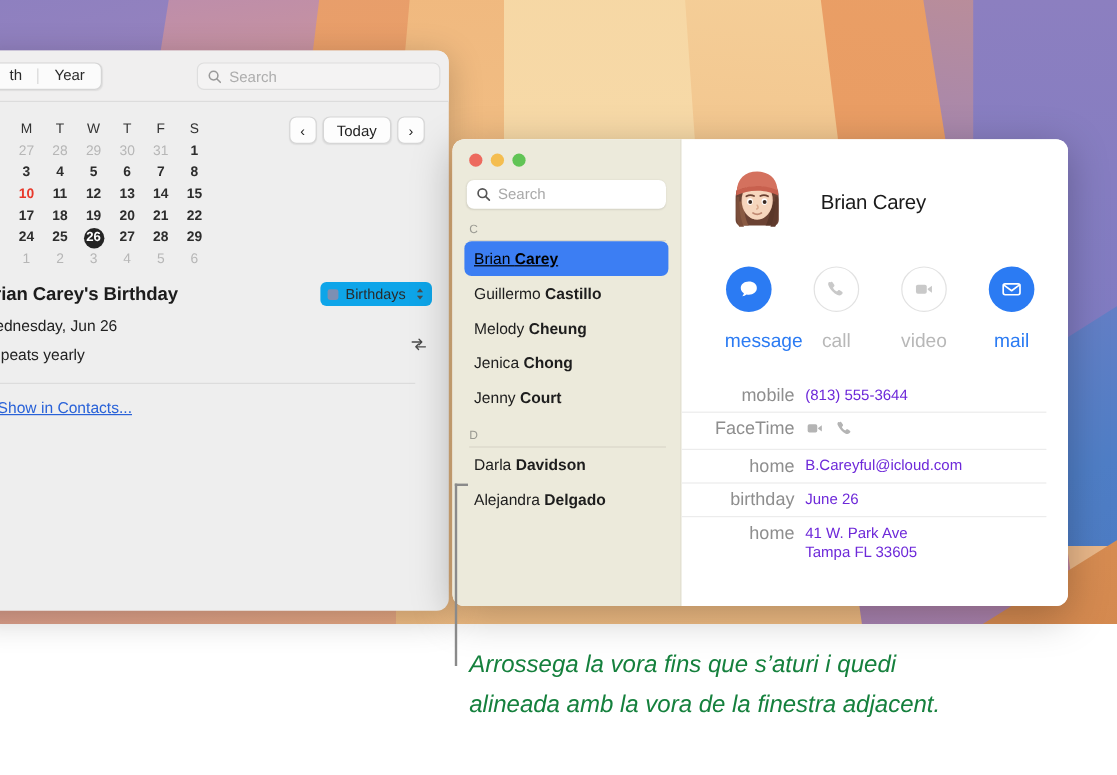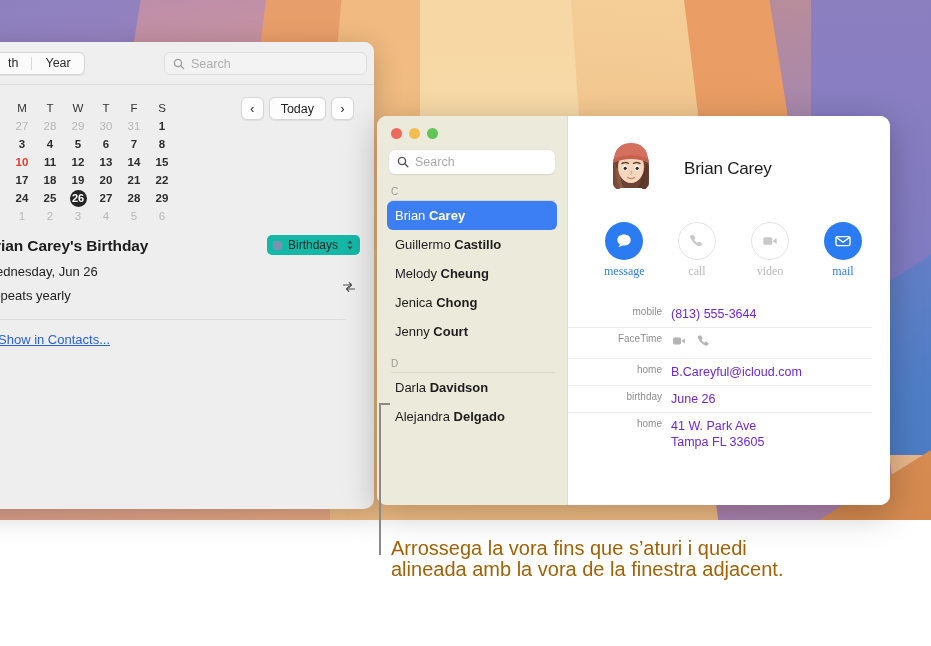--- a/index.html
+++ b/index.html
@@ -122,21 +122,21 @@
     height: 23px; min-width: 23px; display: flex; align-items: center; justify-content: center;
     font-size: 12px; color: #222; box-shadow: 0 .5px 1px rgba(0,0,0,.07);
   }
   .nav-btn.today { padding: 0 11px; font-size: 12.5px; font-weight: 500; }
 
   .event-block { padding: 8px 14px 0 14px; position: relative; }
   .event-title { font-size: 15.5px; font-weight: bold; color: #1c1c1c; letter-spacing: -.1px; }
   .cal-chip {
     position: absolute; right: 14px; top: 6px;
     display: flex; align-items: center; gap: 6px;
-    background: #14b8a6; border-radius: 5px; height: 20px; padding: 0 6px;
+    background: #0ea5e9; border-radius: 5px; height: 20px; padding: 0 6px;
   }
   .chip-sq { width: 9px; height: 9px; border-radius: 2px; background: #7d8fb3; }
   .chip-txt { font-size: 12px; color: #2a2a2a; }
   .chip-arrows { font-size: 9px; color: #4a4a4a; line-height: 1; letter-spacing: -1px;
     display:flex; flex-direction:column; margin-left: 2px;}
 
   .event-line { font-size: 13px; color: #222; margin-top: 9px; }
   .repeat-icon { position: absolute; right: 18px; top: 52px; font-size: 13px; color: #4a4a4a; }
 
   .hr { height: 1px; background: #dcdcdc; margin: 16px 14px 0 14px; }
@@ -174,58 +174,59 @@
     font-size: 10px; color: #9a9a92; margin: 12px 12px 0 14px;
     padding-bottom: 3px; border-bottom: 1px solid #d9d6c8;
   }
   .contact-row {
     font-size: 13px; color: #1d1d1d; margin: 0 10px;
     padding: 7px 8px 7px 8px; border-radius: 6px;
   }
   .contact-row .fn { font-weight: normal; }
   .contact-row .ln { font-weight: bold; }
   .contact-row.selected { background: #3c7ef3; }
-  .contact-row.selected .fn, .contact-row.selected .ln { color: #ffffff; }
+  .contact-row.selected .fn, .contact-row.selected .ln { color: #000000; text-decoration: underline; }
 
   #contacts-detail { flex: 1; background: #fff; padding: 0; position: relative; }
   .card-head { display: flex; align-items: center; padding: 22px 0 0 32px; }
   .avatar { width: 62px; height: 62px; position: relative; flex: none; }
   .card-name { font-size: 17px; color: #1b1b1b; margin-left: 22px; letter-spacing: -.2px; }
 
   .actions { display: flex; gap: 33px; padding: 22px 0 0 36px; }
   .action { width: 40px; text-align: center; }
   .act-circle {
     width: 38px; height: 38px; border-radius: 50%; margin: 0 auto;
     display: flex; align-items: center; justify-content: center;
   }
   .act-circle.on { background: #2b7bf3; }
   .act-circle.off { background: #fff; border: 1.4px solid #e2e2e2; }
-  .act-label { font-size: 12px; margin-top: 4px; font-family: Liberation Serif, serif; }
+  .act-label { font-size: 16px; margin-top: 16px; }
   .act-label.on { color: #2b7bf3; }
   .act-label.off { color: #b8b8b8; }
 
   .fields { margin: 22px 18px 0 0; }
   .frow { display: flex; border-top: 1px solid #ececec; padding: 5px 0; }
   .frow:first-child { border-top: none; }
-  .flabel { width: 103px; text-align: right; font-size: 10px; color: #8e8e8e; padding-right: 9px; flex: none; }
+  .flabel { width: 103px; text-align: right; font-size: 15px; color: #8e8e8e; padding-right: 9px; flex: none; }
   .fvalue { font-size: 12.5px; color: #6d28d9; line-height: 16px; }
 
   
   #callout-line {
     position: absolute; left: 379px; top: 403px; width: 2px; height: 152px;
     background: #8a8a8a;
   }
   #callout-stub {
     position: absolute; left: 379px; top: 403px; width: 11px; height: 2px;
     background: #8a8a8a;
   }
   #caption {
     position: absolute; left: 391px; top: 538px; width: 430px;
-    font-size: 20px; line-height: 21px; color: #a16207;
+    font-size: 20px; line-height: 33px; color: #15803d;
     font-family: "Liberation Sans", sans-serif;
+    font-style: italic;
   }
 </style>
 </head>
 <body>
 
 <div id="desktop">
   <div class="wp-band wp-l1"></div>
   <div class="wp-band wp-l2"></div>
   <div class="wp-band wp-l3"></div>
   <div class="wp-band wp-l4"></div>

